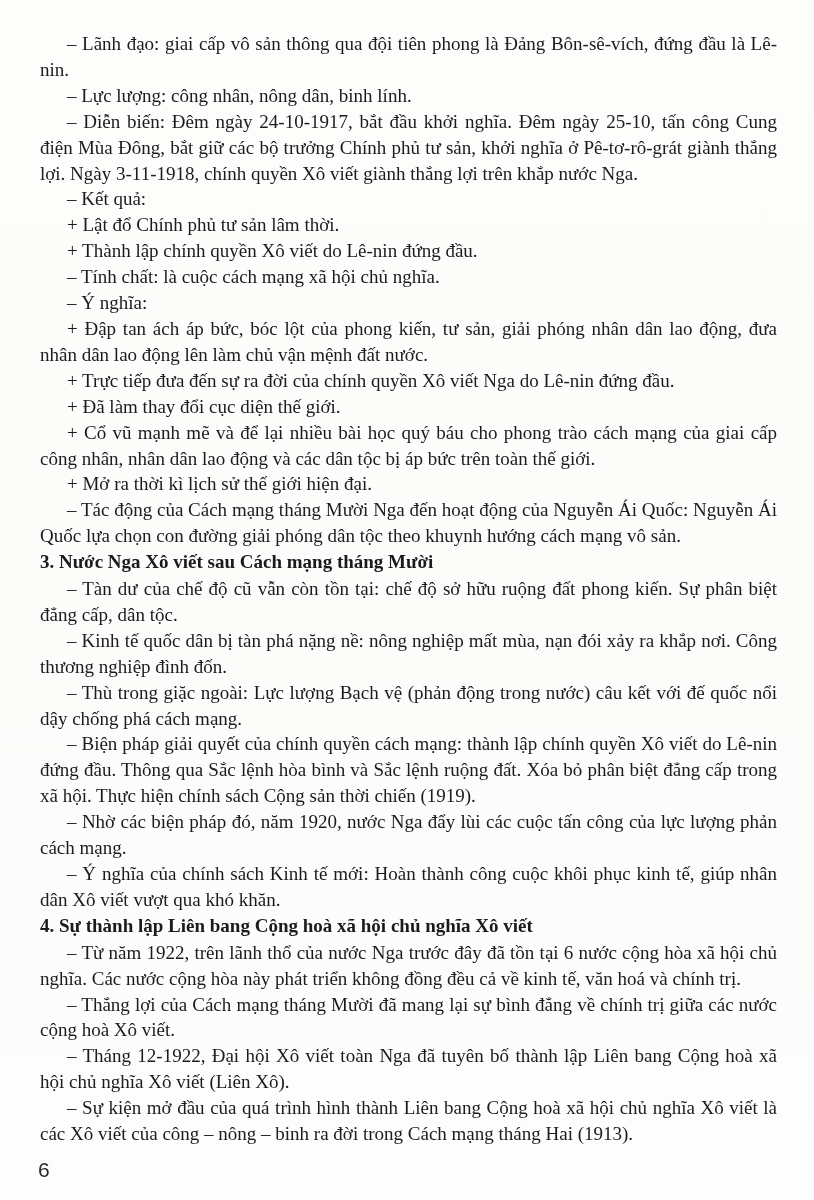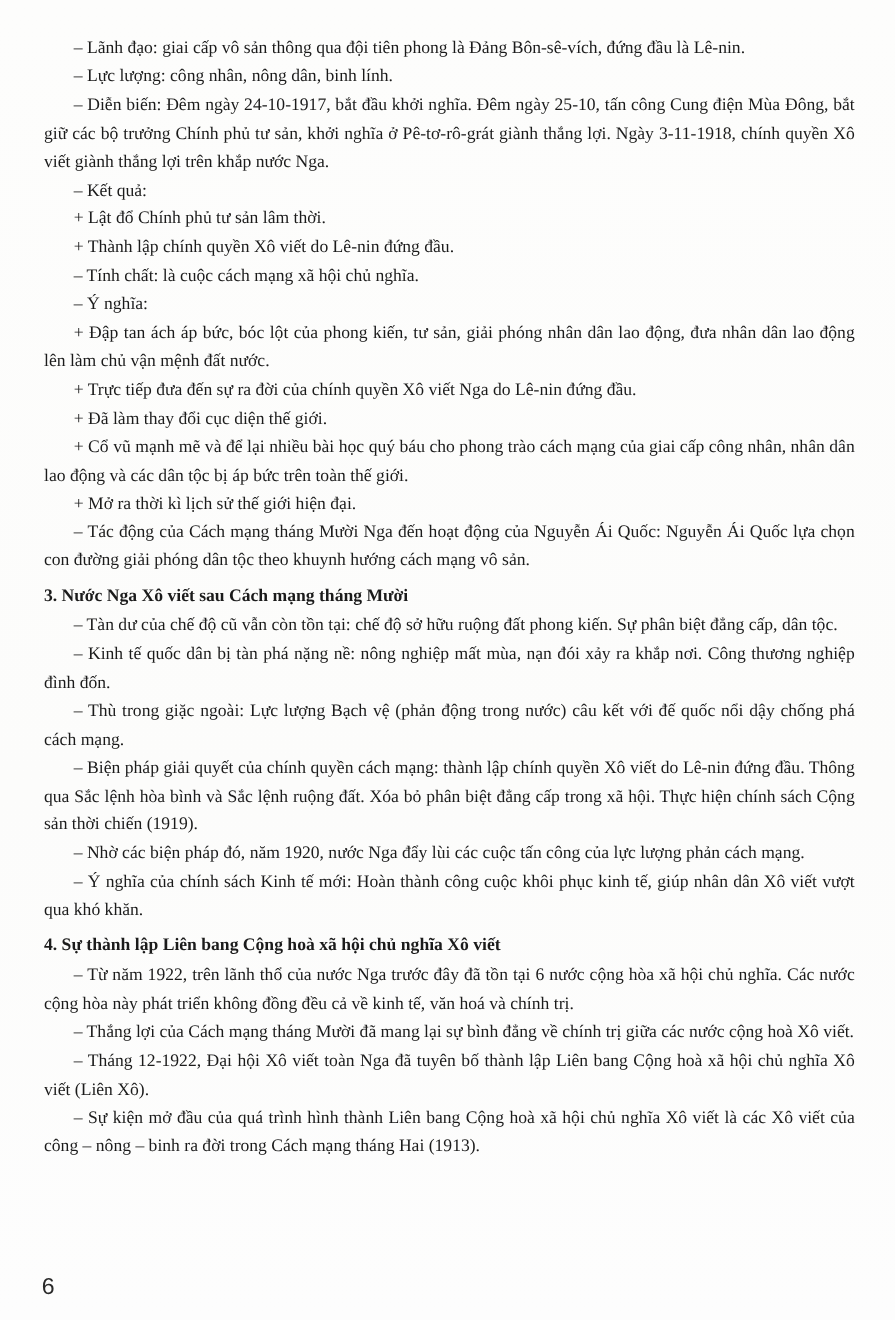--- a/index.html
+++ b/index.html
@@ -14,35 +14,35 @@
     background: linear-gradient(180deg, #fdfdfc 0%, #fcfcfb 60%, #fdfdfd 100%);
     overflow: hidden;
     font-family: "Liberation Serif", "DejaVu Serif", serif;
     color: #1b1b1b;
   }
   .text-block {
     position: absolute;
     top: 31px;
     left: 40px;
     width: 737px;
-    font-size: 16px;
+    font-size: 19px;
     line-height: 25.9px;
     text-align: justify;
   }
   .text-block p {
     margin: 0;
     padding: 0;
   }
   .text-block p.body {
     text-indent: 27px;
   }
   .text-block p.heading {
     font-weight: bold;
     text-indent: 0;
-    margin-top: 6px;
+    margin-top: 0;
     margin-bottom: 1px;
     text-align: left;
   }
   .page-number {
     position: absolute;
     left: 38px;
     top: 1158px;
     font-family: "Liberation Sans", "DejaVu Sans", sans-serif;
     font-size: 21px;
     color: #2a2a2a;

